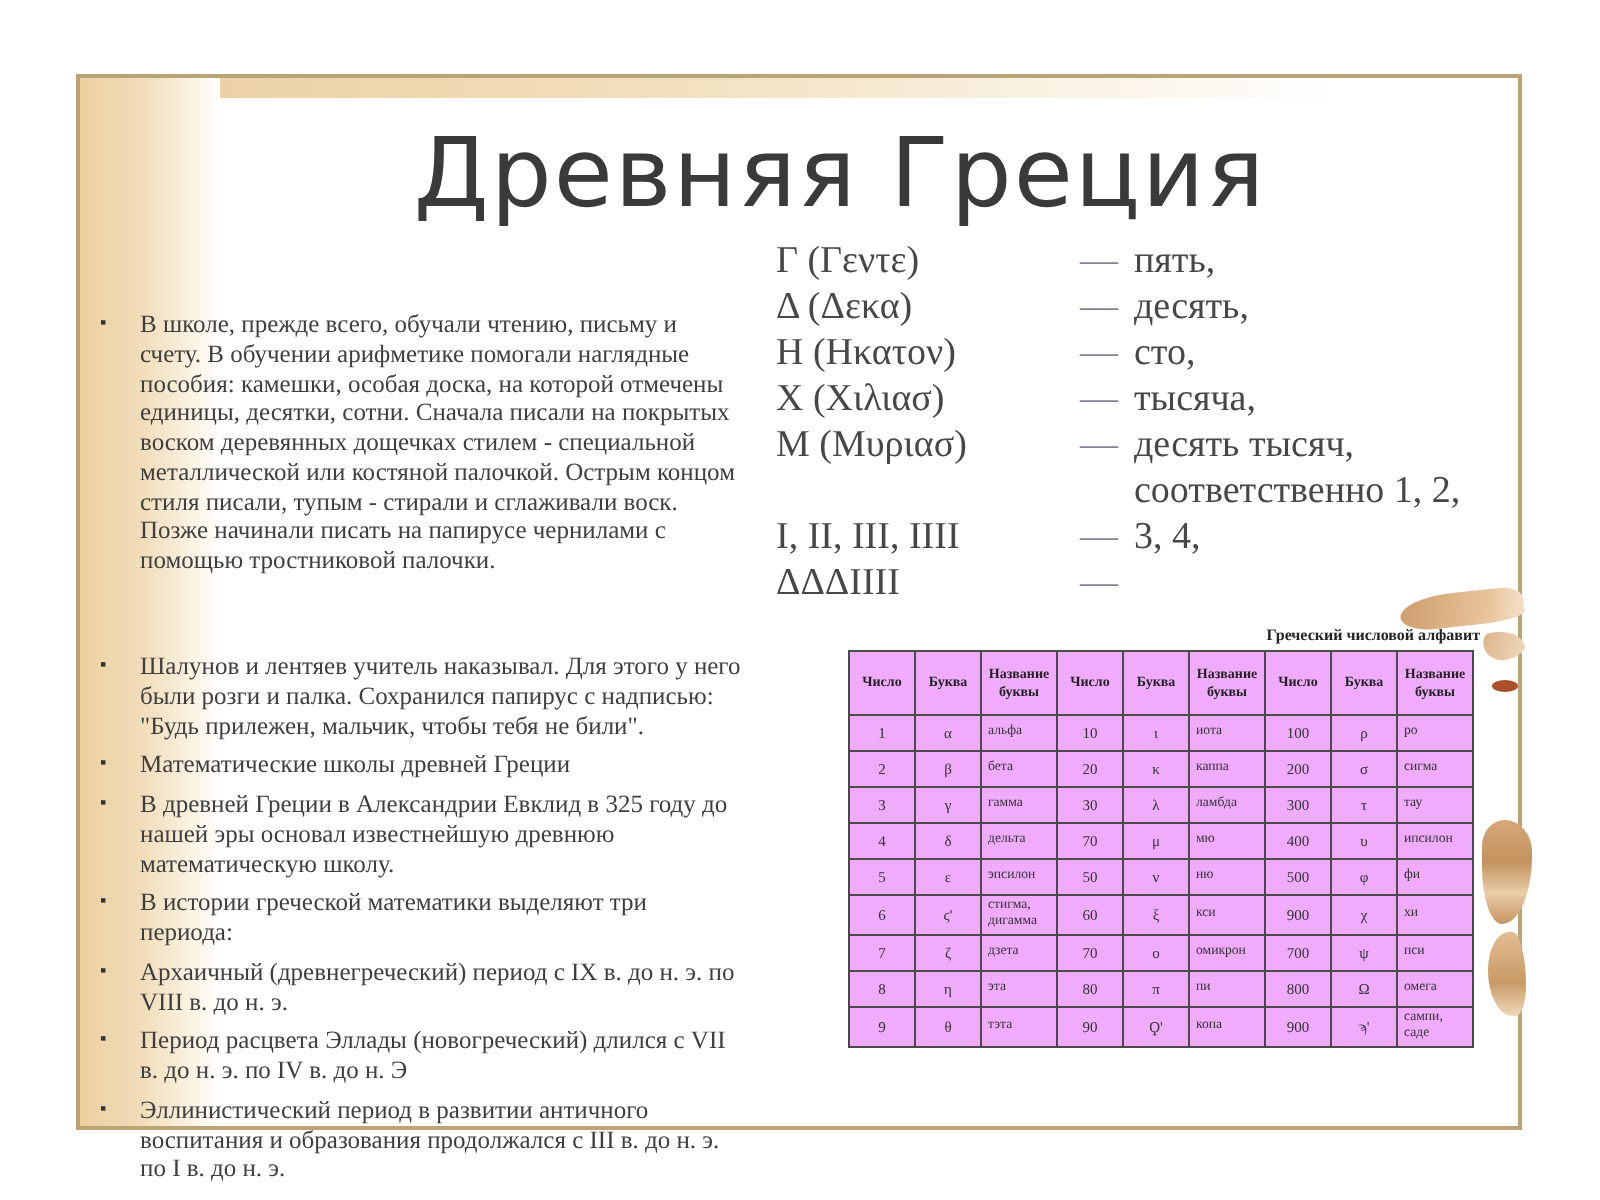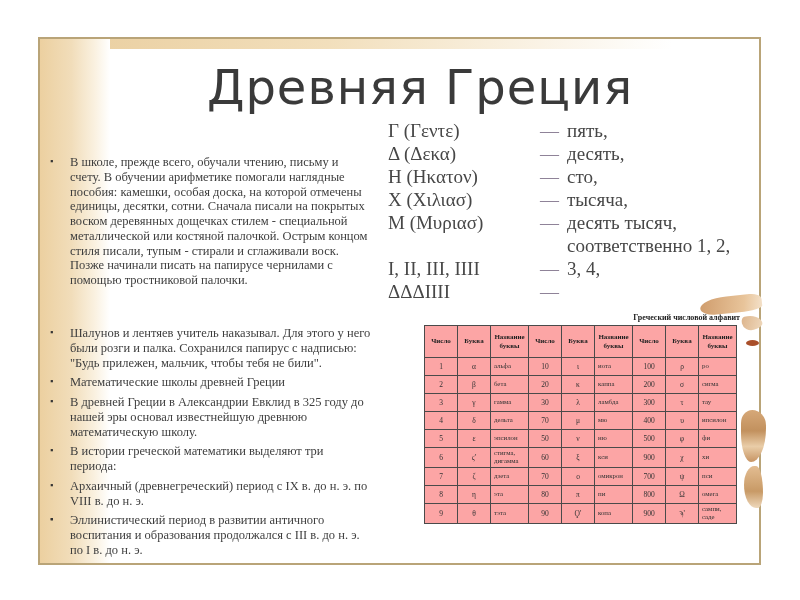--- a/index.html
+++ b/index.html
@@ -29,21 +29,21 @@
   .numerals{position:absolute;left:348px;top:80px;width:365px;
     font-size:19px;line-height:23px;color:#474747;z-index:2;}
   .numerals .row{display:flex;align-items:flex-end;}
   .numerals .term{width:152px;flex:none;}
   .numerals .dash{width:27px;flex:none;color:#8a7e94;}
   .numerals .def{flex:1;}
 
   
   .table-wrap{position:absolute;left:384px;top:274px;width:316px;z-index:2;}
   .table-title{font-size:8px;font-weight:bold;text-align:right;margin:0 0 3px 0;color:#222;}
-  table.alphabet{border-collapse:collapse;width:313px;background:#fca5a5;table-layout:fixed;}
+  table.alphabet{border-collapse:collapse;width:313px;background:#f0abfc;table-layout:fixed;}
   table.alphabet th,table.alphabet td{border:1px solid #4a4a4a;overflow:hidden;}
   table.alphabet th{font-size:7px;font-weight:bold;padding:3px 1px;height:32px;
     text-align:center;color:#222;line-height:1.25;}
   table.alphabet td{font-size:7.5px;padding:1px 2px;height:18px;text-align:center;color:#333;}
   table.alphabet td.name{font-size:6.8px;text-align:left;padding-left:3px;line-height:1.25;}
   col.c-num{width:33px;} col.c-let{width:33px;} col.c-name{width:38px;}
 
   
   .frag{position:absolute;z-index:1;}
   .frag-curl-top{left:660px;top:257px;width:62px;height:17px;
@@ -71,21 +71,21 @@
 
   <ul class="bullets g1">
       <li><span class="marker">▪</span><span>В школе, прежде всего,  обучали чтению, письму и счету. В обучении арифметике помогали наглядные пособия: камешки, особая доска, на которой отмечены единицы, десятки, сотни. Сначала писали на покрытых воском деревянных дощечках стилем - специальной металлической или костяной палочкой. Острым концом стиля писали, тупым - стирали и сглаживали воск. Позже начинали писать на папирусе чернилами с помощью тростниковой палочки.</span></li>
     </ul>
   <ul class="bullets g2">
       <li><span class="marker">▪</span><span>Шалунов и лентяев учитель наказывал. Для этого у него были розги и палка. Сохранился папирус с надписью: "Будь прилежен, мальчик, чтобы тебя не били".</span></li>
       <li><span class="marker">▪</span><span>Математические школы древней Греции</span></li>
       <li><span class="marker">▪</span><span>В древней Греции в Александрии  Евклид в 325 году до нашей эры  основал известнейшую древнюю математическую школу.</span></li>
       <li><span class="marker">▪</span><span>В истории греческой математики выделяют три периода:</span></li>
       <li><span class="marker">▪</span><span>Архаичный (древнегреческий) период  с IX в. до н. э. по VIII в. до н. э.</span></li>
-      <li><span class="marker">▪</span></li>
+      <li><span class="marker">▪</span><span>Период расцвета Эллады (новогреческий)  длился с VII в. до н. э. по IV в. до н. Э</span></li>
       <li><span class="marker">▪</span><span>Эллинистический период  в развитии античного воспитания и образования продолжался с III в. до н. э. по I в. до н. э.</span></li>
     </ul>
 
   <div class="numerals">
       <div class="row">
         <span class="term">Γ (Γεντε)</span>
         <span class="dash">—</span>
         <span class="def">пять,</span>
       </div>
       <div class="row">

